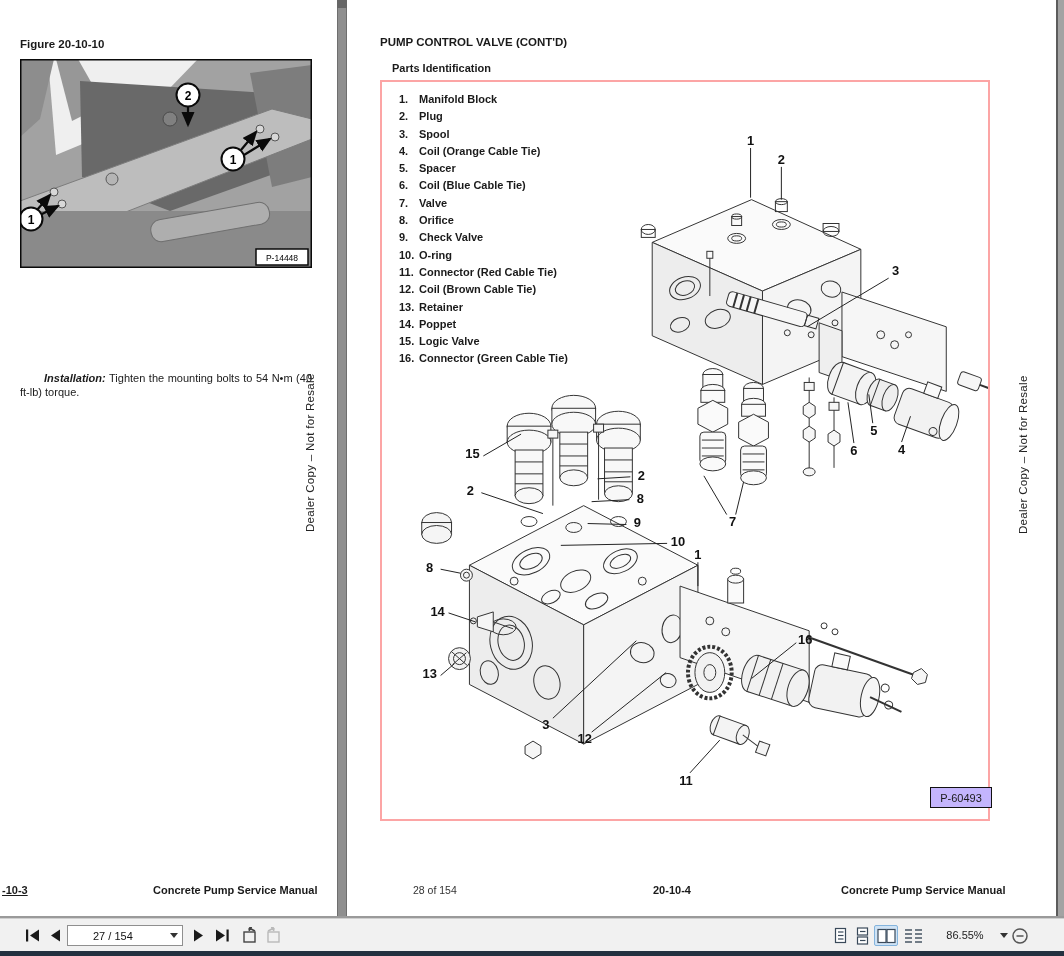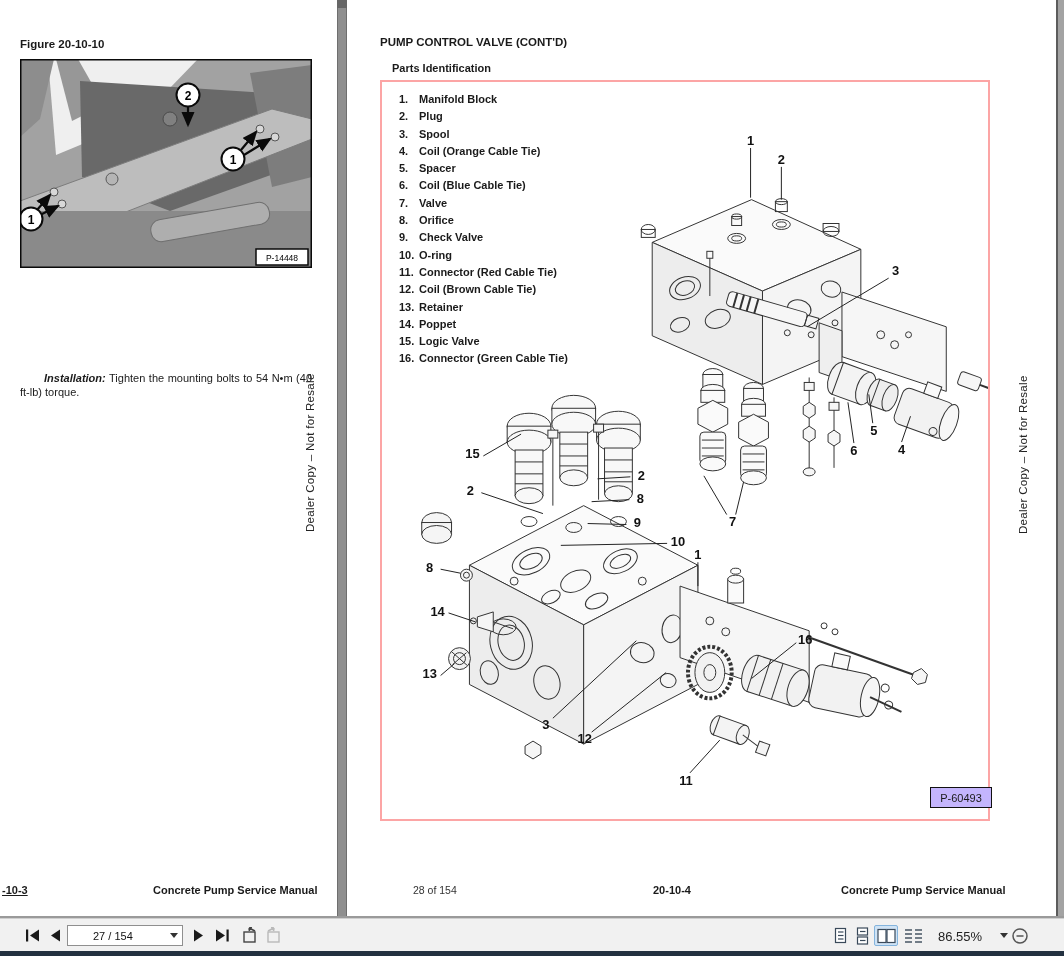--- a/index.html
+++ b/index.html
@@ -52,22 +52,22 @@
   .toolbar { position:absolute; left:0; top:918px; width:1064px; height:33px;
              background:#f1f1f1; border-top:1px solid #cfcfcf; }
   .tb { position:absolute; top:0; height:33px; display:flex; align-items:center; }
   .tb-btn { display:flex; align-items:center; justify-content:center; cursor:default; }
   .page-input { position:absolute; left:67px; top:6px; width:116px; height:21px;
                 background:#fff; border:1px solid #8f8f8f; font-size:11px;
                 padding:0 18px 0 25px; font-family:"Liberation Sans",sans-serif; color:#111; }
   .combo-caret { position:absolute; left:170px; top:14px; width:0; height:0;
                  border-left:4px solid transparent; border-right:4px solid transparent;
                  border-top:5px solid #333; }
-  .zoom-text { position:absolute; left:938px; top:10px; width:54px; font-size:13px;
-               color:#222; text-align:left; }
+  .zoom-text { position:absolute; left:938px; top:10px; width:54px; font-size:11px;
+               color:#222; text-align:center; }
   .layout-btn { position:absolute; top:6px; width:21px; height:21px; display:flex;
                 align-items:center; justify-content:center; border-radius:2px; }
   .layout-btn.selected { background:#cfe3f5; border:1px solid #84b4dd; }
   .bottom-bar { position:absolute; left:0; top:951px; width:1064px; height:5px; background:#233140; }
 </style>
 </head>
 <body>
 
 <div class="viewer">
   <div class="pages-area">

